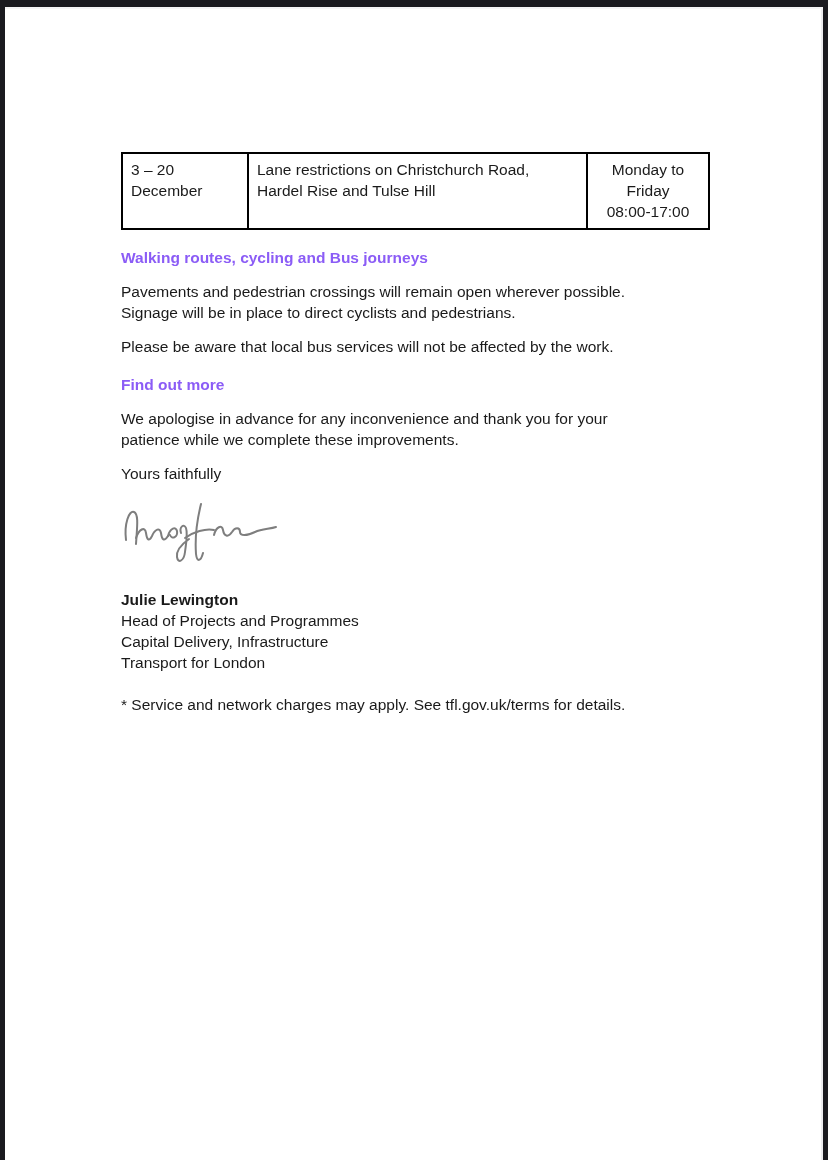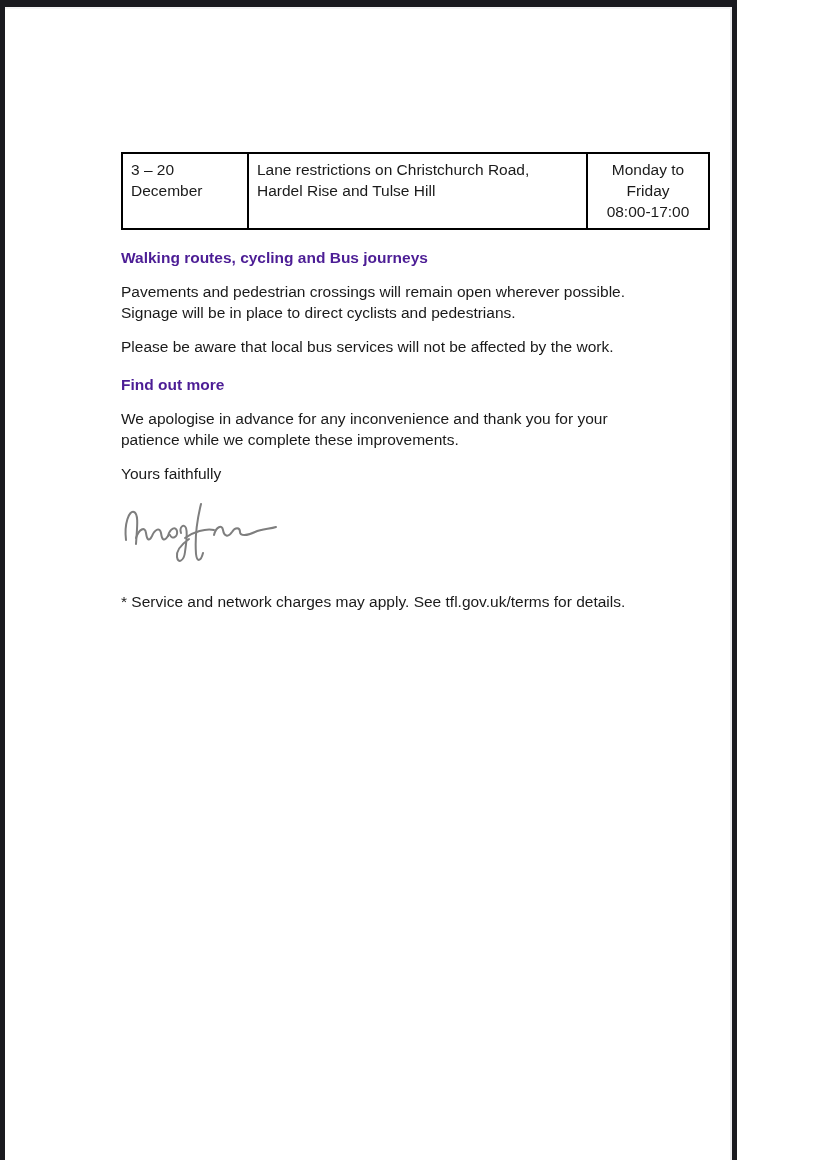--- a/index.html
+++ b/index.html
@@ -6,21 +6,21 @@
     margin: 0;
     padding: 0;
     width: 828px;
     height: 1160px;
     background: #ffffff;
     font-family: "Liberation Sans", sans-serif;
     overflow: hidden;
   }
   .viewport {
     position: relative;
-    width: 737px;
+    width: 828px;
     height: 1160px;
     background: #ffffff;
     border-radius: 9px;
   }
   
   .frame-top {
     position: absolute; top: 0; left: 0; right: 0; height: 7px;
     background: #1a1a1f;
   }
   .frame-left {
@@ -62,21 +62,21 @@
     font-size: 15.5px;
     line-height: 21px;
   }
   td.col-dates { width: 108px; }
   td.col-desc  { width: 321px; margin-top: 29px; }
   td.col-times { width: 104px; text-align: center; }
 
   .section-heading {
     margin-top: 17px;
     font-weight: bold;
-    color: #4c1d95;
+    color: #8b5cf6;
     font-size: 15.5px;
     line-height: 21px;
   }
   .para {
     margin-top: 13px;
   }
   .signature-wrap {
     margin-top: 14px;
     height: 72px;
     width: 160px;
@@ -132,17 +132,21 @@
           <path d="M15,40 C18,31 24,28 25,35 C26,42 28,44 31,38 C34,31 39,29 40,35 C41,42 43,44 47,38"></path>
           <path d="M47,38 C49,30 55,28 56,33 C57,39 51,42 49,37"></path>
           <path d="M60,35 C58,29 63,25 65,30 C67,36 65,46 64,54 C63,63 57,66 56,59 C55,52 61,46 68,41"></path>
           <path d="M80,6 C76,22 74,42 75,56 C76,65 80,63 82,55"></path>
           <path d="M64,40 C72,34 85,30 93,32"></path>
           <path d="M93,37 C95,29 101,26 102,32 C103,38 107,40 111,34 C114,29 119,29 119,34 C119,38 126,38 134,34 C141,31 149,31 155,29"></path>
         </g>
       </svg>
     </div>
 
+    <div class="name-block">
+      <div class="name-bold">Julie Lewington</div>
+      <div>Head of Projects and Programmes<br>Capital Delivery, Infrastructure<br>Transport for London</div>
+    </div>
 
     <div class="footnote">* Service and network charges may apply. See tfl.gov.uk/terms for details.</div>
 
   </div>
 </div>
 
 </body></html>

